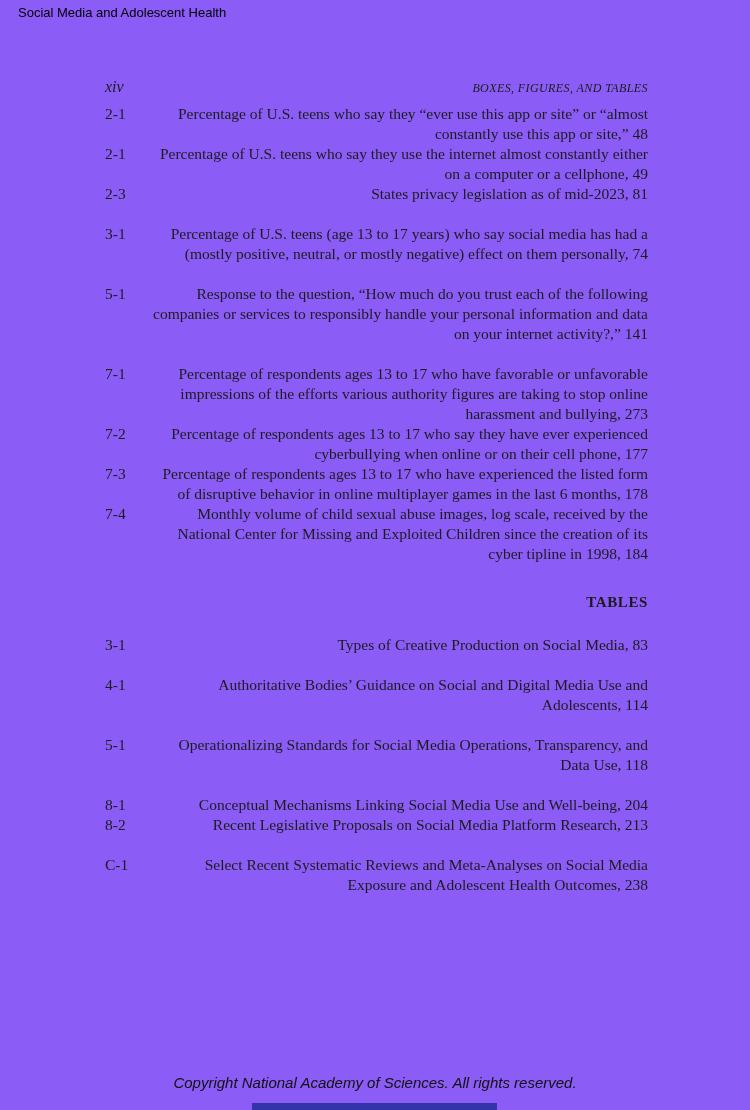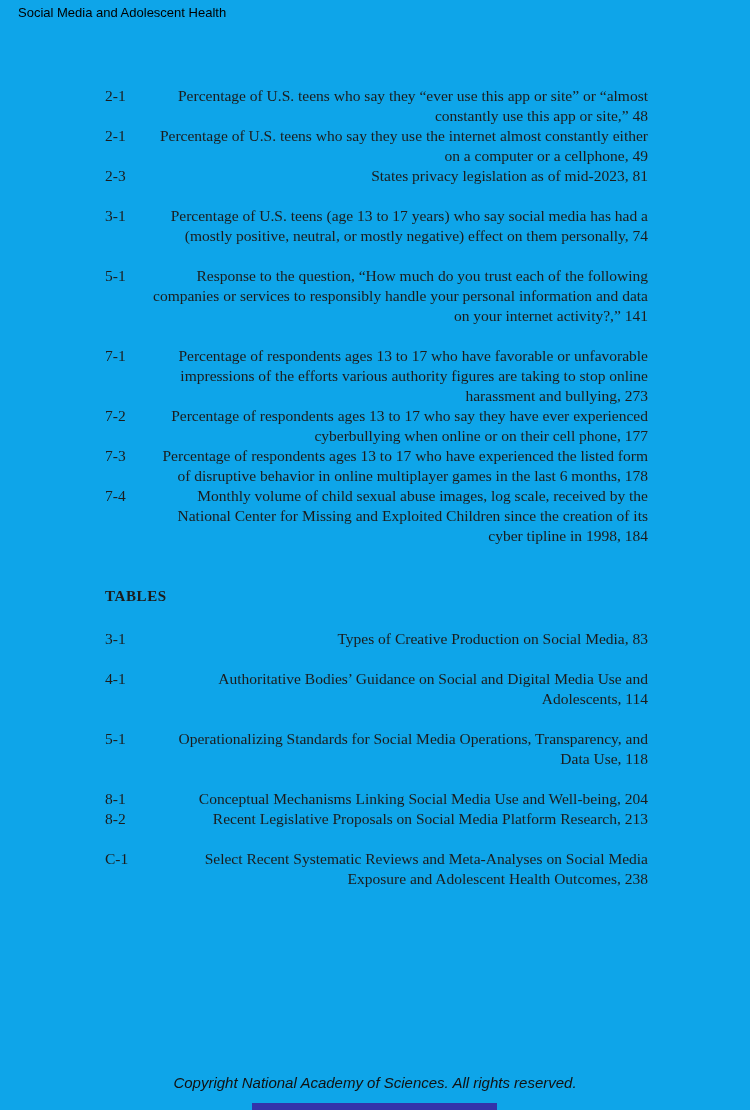--- a/index.html
+++ b/index.html
@@ -1,20 +1,20 @@
 <!DOCTYPE html>
 <html><head>
 <meta charset="utf-8">
 <style>
   html, body { margin: 0; padding: 0; background: #ffffff; }
   .canvas {
     position: relative;
     width: 750px;
     height: 1110px;
-    background: #0ea5e9;
+    background: #8b5cf6;
     overflow: hidden;
     color: #1c1c1c;
   }
   .app-header {
     position: absolute;
     top: 5px;
     left: 18px;
     font-family: "Liberation Sans", sans-serif;
     font-size: 13px;
     color: #000000;
@@ -49,22 +49,22 @@
     line-height: 20px;
   }
   .entry-label {
     flex: 0 0 48px;
   }
   .entry-text {
     flex: 1 1 auto;
     text-align: right;
   }
   .section-heading {
-    margin: 42px 0 24px 0;
-    text-align: left;
+    margin: 30px 0 24px 0;
+    text-align: right;
     font-weight: bold;
     font-size: 15px;
     letter-spacing: 0.6px;
   }
   .footer {
     position: absolute;
     left: 0;
     top: 1074px;
     width: 100%;
     text-align: center;
@@ -83,20 +83,24 @@
 </style>
 </head>
 <body>
 
 <div class="canvas">
 
   <div class="app-header">Social Media and Adolescent Health</div>
 
   <div class="page">
 
+    <div class="page-head">
+      <span class="folio">xiv</span>
+      <span class="running-head">BOXES, FIGURES, AND TABLES</span>
+    </div>
 
     <div class="entry-list" id="figures-list">
         <div class="entry-group">
           <div class="entry">
             <span class="entry-label">2-1</span>
             <span class="entry-text">Percentage of U.S. teens who say they “ever use this app or site” or “almost constantly use this app or site,” 48</span>
           </div>
           <div class="entry">
             <span class="entry-label">2-1</span>
             <span class="entry-text">Percentage of U.S. teens who say they use the internet almost constantly either on a computer or a cellphone, 49</span>

